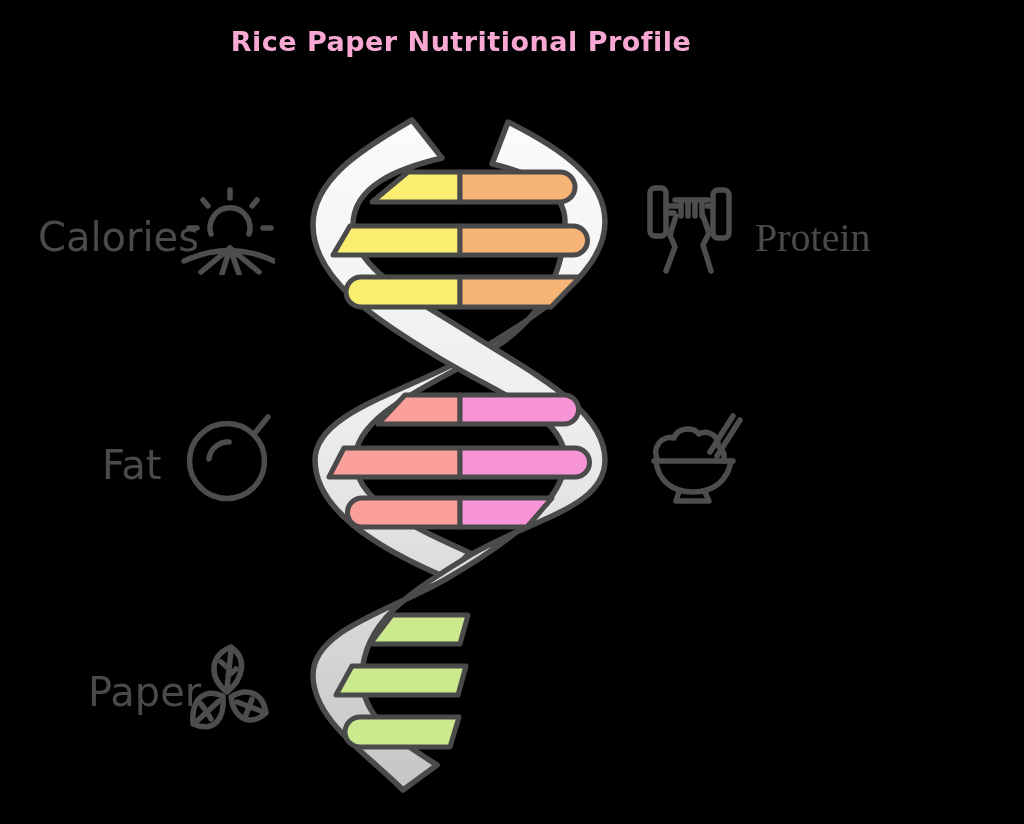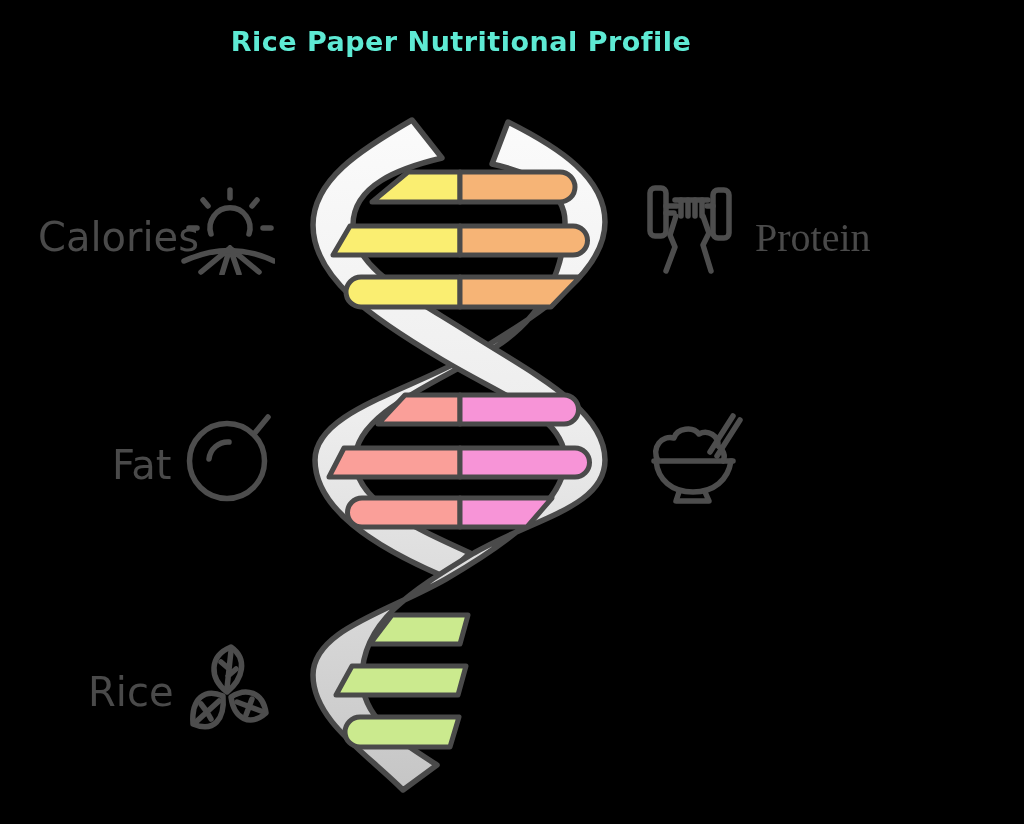--- a/index.html
+++ b/index.html
@@ -9,30 +9,30 @@
     background:#000;
     overflow:hidden;
     font-family:"DejaVu Sans","Liberation Sans",sans-serif;
   }
   .title{
     position:absolute;
     top:26px;left:461px;
     transform:translateX(-50%);
     white-space:nowrap;
     font-size:27px;font-weight:bold;
-    color:#5eead4;letter-spacing:.5px;
+    color:#f9a8d4;letter-spacing:.5px;
   }
   .nutrient-label{
     position:absolute;
     font-size:40px;color:#4a4a4a;
     line-height:1;white-space:nowrap;
   }
   .lbl-calories{top:217px;left:38px;}
   .lbl-protein{top:218px;left:755px;font-family:Liberation Serif, serif;}
-  .lbl-fat{top:445px;left:112px;}
+  .lbl-fat{top:445px;left:102px;}
   .lbl-carbohydrates{top:446px;left:755px;}
   .lbl-fiber{top:672px;left:88px;}
   .icon{position:absolute;}
   .ic-sunrise{top:185px;left:180px;width:95px;height:90px;}
   .ic-dumbbell{top:180px;left:645px;width:100px;height:100px;}
   .ic-pan{top:410px;left:183px;width:92px;height:96px;}
   .ic-bowl{top:408px;left:645px;width:102px;height:102px;}
   .ic-leaves{top:638px;left:183px;width:92px;height:102px;}
   .helix{position:absolute;top:96px;left:296px;width:324px;height:722px;}
   .icon svg path, .icon svg rect, .icon svg circle, .icon svg line{
@@ -41,21 +41,21 @@
 </style>
 </head>
 <body>
 
 <div class="canvas">
 
   <div class="title">Rice Paper Nutritional Profile</div>
 
   <div class="nutrient-label lbl-calories">Calories</div>
   <div class="nutrient-label lbl-fat">Fat</div>
-  <div class="nutrient-label lbl-fiber">Rice</div>
+  <div class="nutrient-label lbl-fiber">Paper</div>
 
   <div class="nutrient-label lbl-protein">Protein</div>
 
   <div class="icon ic-sunrise">
     <svg viewBox="180 185 95 90" width="95" height="90">
       <path d="M 230,190 V 198"></path>
       <path d="M 203,200 L 208,206"></path>
       <path d="M 257,200 L 252,206"></path>
       <path d="M 189,228 H 197"></path>
       <path d="M 263,228 H 271"></path>

